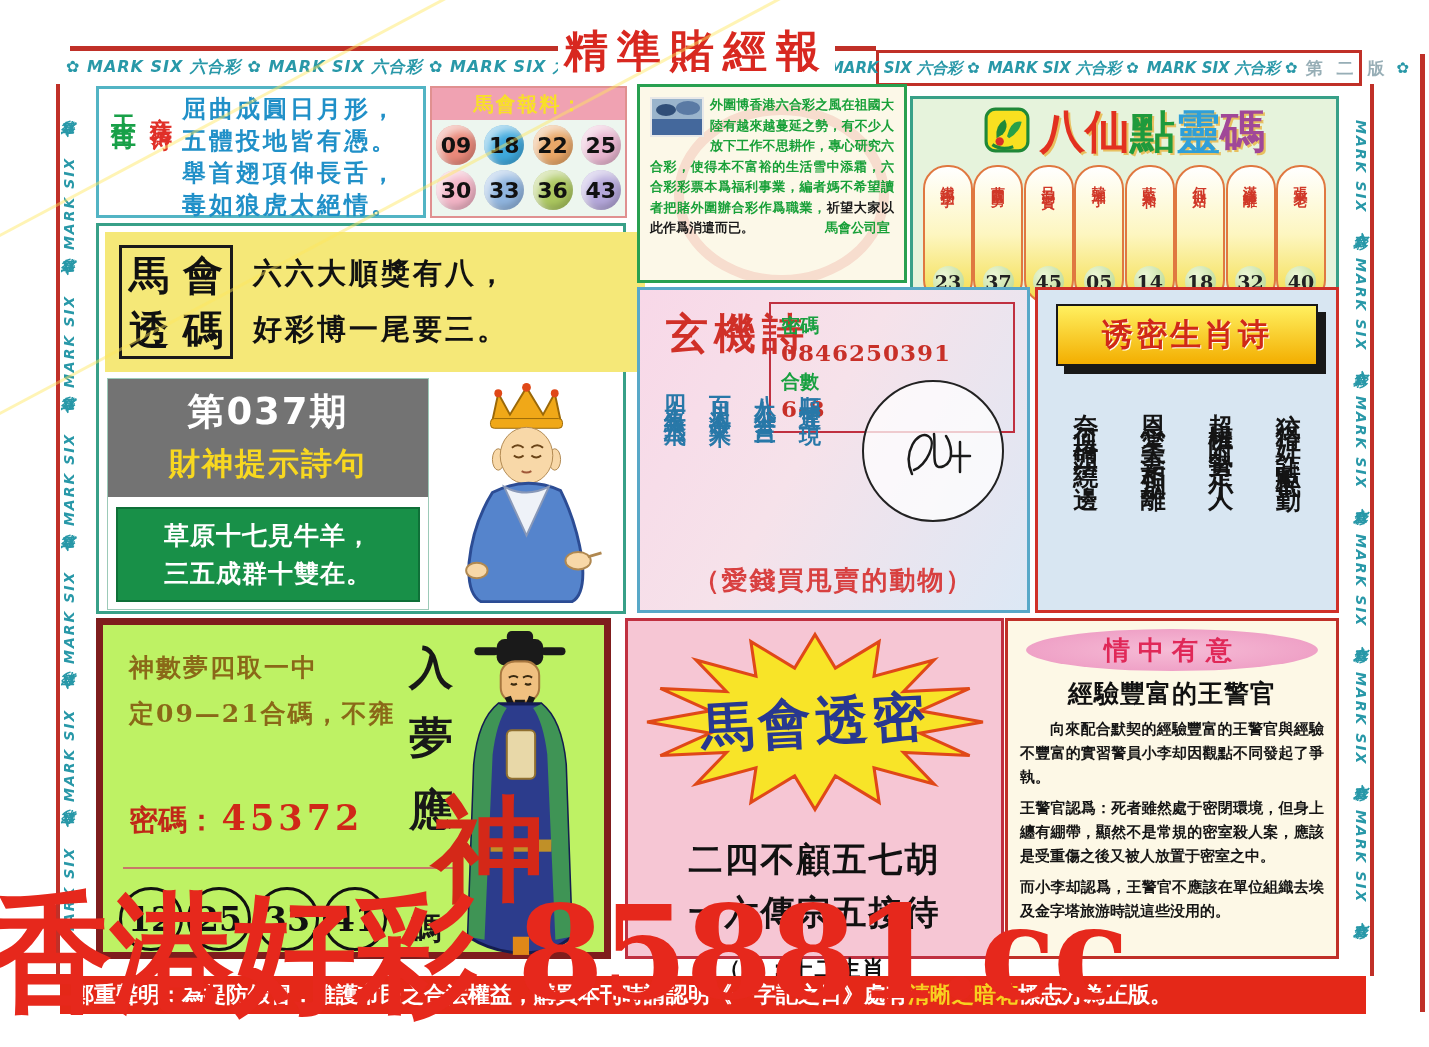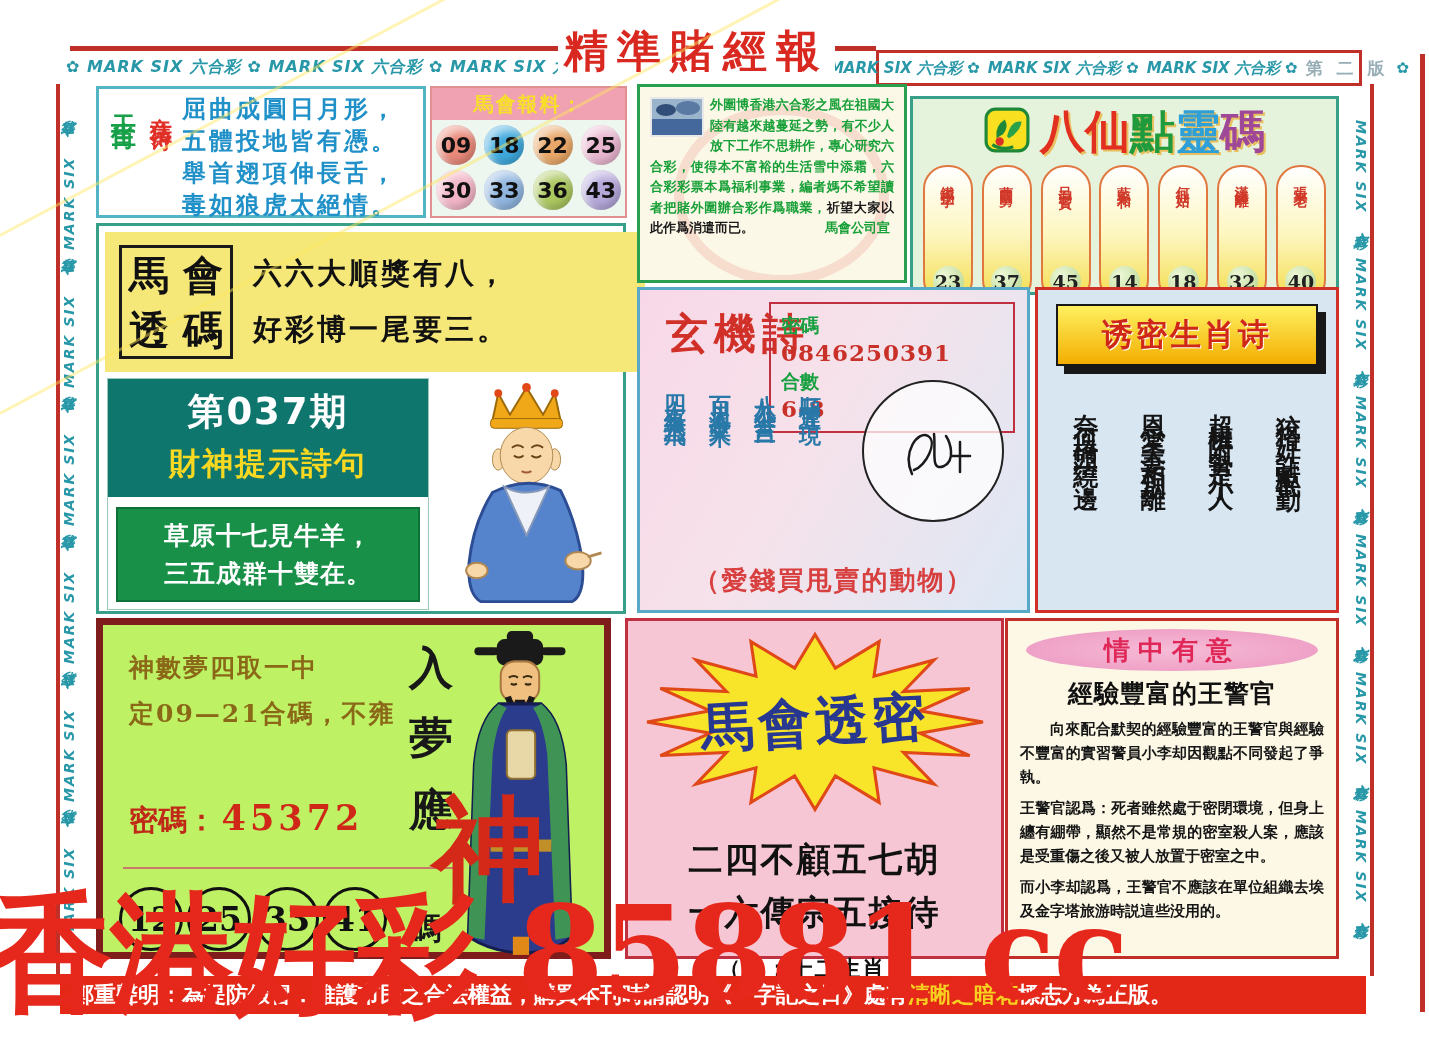--- a/index.html
+++ b/index.html
@@ -49,21 +49,21 @@
 
   
   .bigleft{left:96px;top:223px;width:530px;height:391px;border:3px solid #38a088;background:#fff;}
   .touma{position:absolute;left:6px;top:6px;width:512px;height:140px;background:#f5e878;
          display:flex;align-items:center;padding:0 14px;gap:20px;}
   .tbox{border:3px solid #1a1a1a;width:108px;height:108px;display:grid;grid-template-columns:1fr 1fr;
         place-items:center;font-family:"DejaVu Serif",serif;font-size:40px;font-weight:900;color:#111;}
   .tlines{display:flex;flex-direction:column;gap:16px;font-size:29px;font-weight:900;color:#111;
           letter-spacing:3px;font-family:"DejaVu Serif",serif;white-space:nowrap;}
   .issue{position:absolute;left:8px;top:152px;width:320px;height:230px;background:#fff;border:1px solid #9ccab8;}
-  .issue-head{background:#0f766e;padding:8px 0 12px;}
+  .issue-head{background:#737373;padding:8px 0 12px;}
   .issue-title{color:#fff;font-size:37px;font-weight:900;text-align:center;letter-spacing:2px;}
   .issue-sub{color:#f8d820;font-size:31px;font-weight:900;text-align:center;margin-top:6px;letter-spacing:2px;}
   .issue-poem{background:#189048;border:2px solid #0f7038;margin:10px 8px 0;padding:8px 2px;color:#fff;
               font-size:25px;font-weight:900;text-align:center;line-height:1.5;letter-spacing:1px;}
   .buddha-wrap{position:absolute;left:330px;top:148px;width:195px;height:240px;display:flex;
                align-items:center;justify-content:center;}
 
   
   .notice{left:637px;top:84px;width:270px;height:199px;border:3px solid #28a050;background:#fcf8e8;
           padding:8px 10px;overflow:hidden;}
@@ -290,20 +290,24 @@
           <div class="nm">鐵拐李</div>
           <div class="no">23</div>
         </div>
         <div class="pill">
           <div class="nm">曹國舅</div>
           <div class="no">37</div>
         </div>
         <div class="pill">
           <div class="nm">呂洞賓</div>
           <div class="no">45</div>
+        </div>
+        <div class="pill">
+          <div class="nm">韓湘子</div>
+          <div class="no">05</div>
         </div>
         <div class="pill">
           <div class="nm">藍采和</div>
           <div class="no">14</div>
         </div>
         <div class="pill">
           <div class="nm">何仙姑</div>
           <div class="no">18</div>
         </div>
         <div class="pill">

